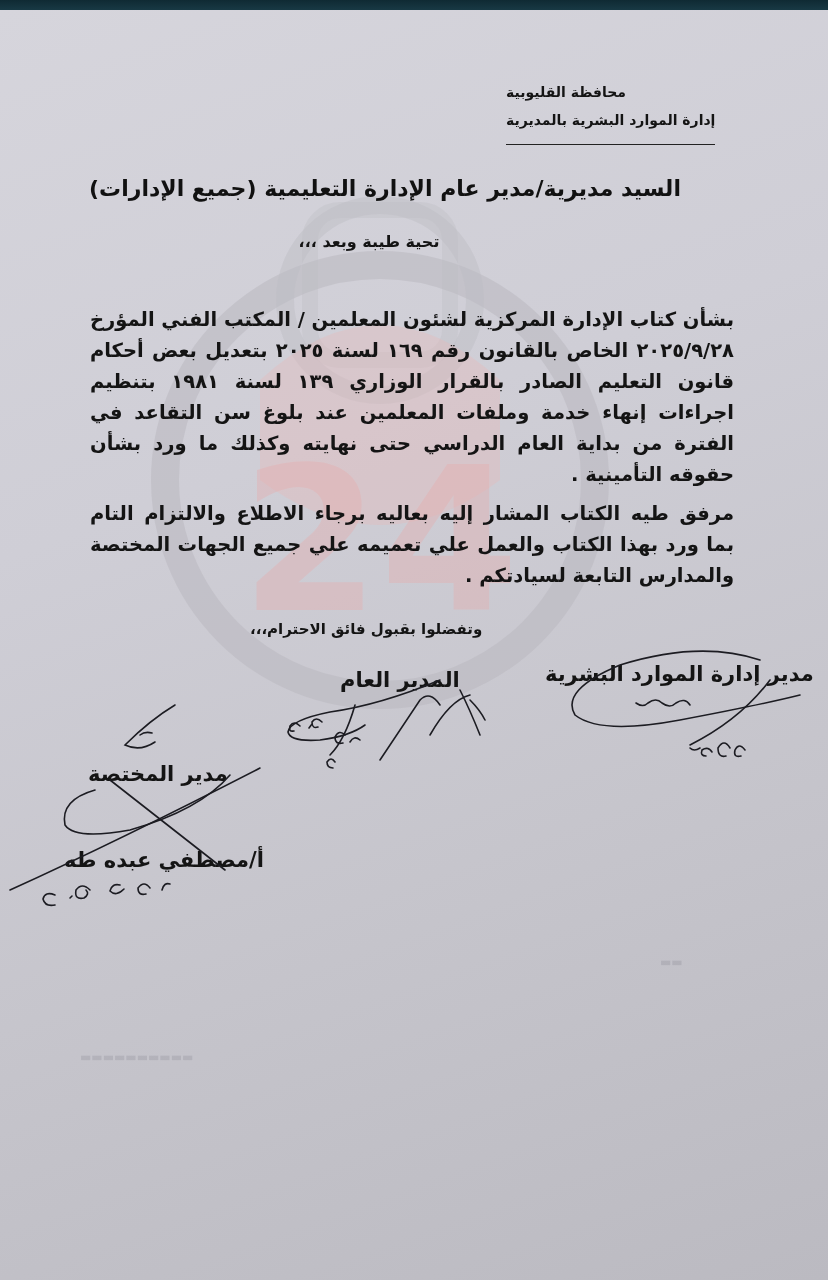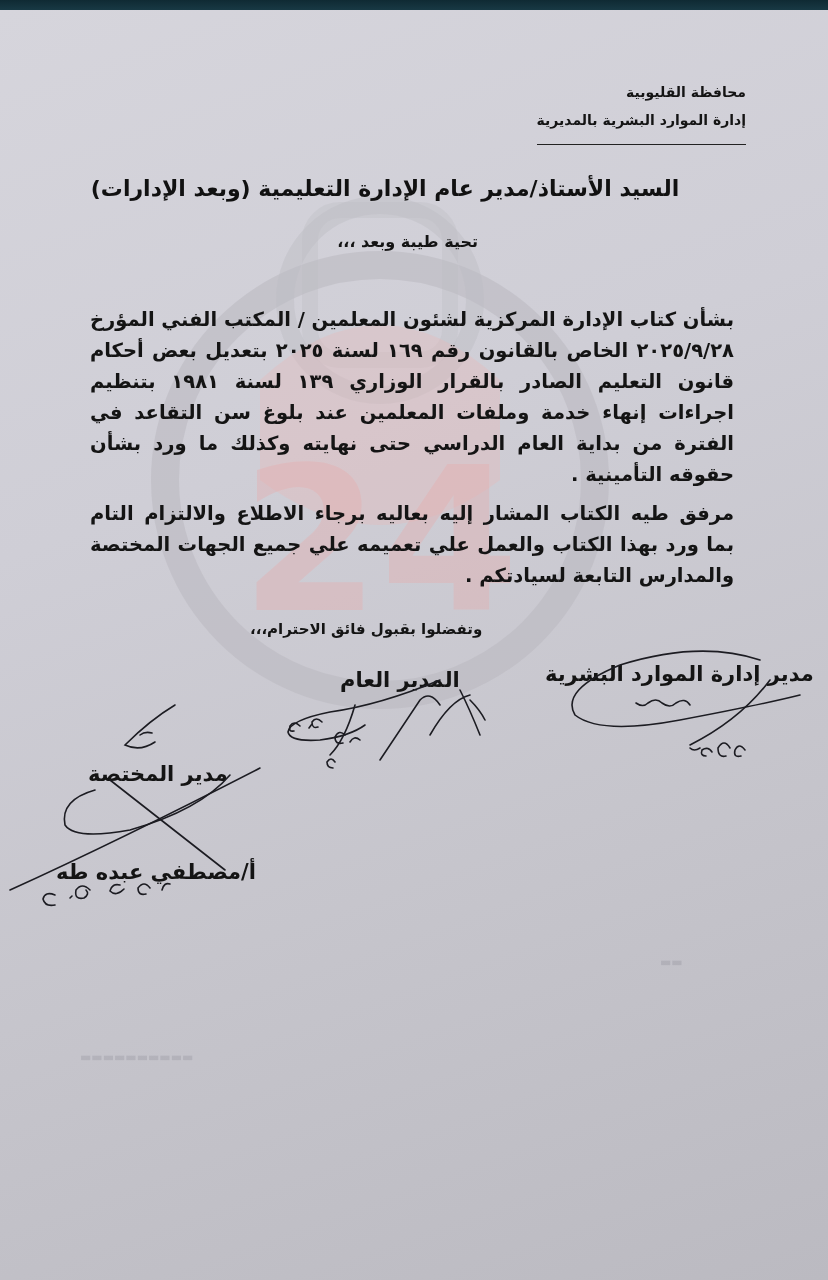--- a/index.html
+++ b/index.html
@@ -15,30 +15,30 @@
     }
     .paper {
       position: absolute; left: 0; top: 10px; width: 828px; height: 1270px;
       background: linear-gradient(160deg, #d6d5dc 0%, #cfced6 35%, #c6c5cc 65%, #bbbac1 100%);
     }
     .watermark {
       position: absolute; left: 140px; top: 150px; width: 480px; height: 560px; pointer-events: none;
     }
     .rtl { direction: rtl; unicode-bidi: embed; }
     .header-block {
-      position: absolute; right: 82px; top: 78px; text-align: right; width: 240px;
+      position: absolute; right: 82px; top: 78px; text-align: left; width: 240px;
       font-weight: bold; font-size: 14px; line-height: 28px;
     }
     .header-block .underline { border-bottom: 1.5px solid #222; display: inline-block; padding-bottom: 10px; }
     .addressee {
       position: absolute; left: 60px; right: 118px; top: 176px; text-align: center;
       font-weight: bold; font-size: 22px; color: #111;
     }
     .greeting {
-      position: absolute; left: 260px; right: 350px; top: 232px; 
+      position: absolute; left: 260px; right: 350px; top: 232px; text-align: center;
       font-weight: bold; font-size: 16px;
     }
     .body-text {
       position: absolute; left: 82px; right: 86px; top: 296px;
       font-size: 19.5px; line-height: 31px; text-align: justify; font-weight: 600;
     }
     .body-text p { margin: 8px; }
     .closing {
       position: absolute; left: 250px; top: 620px; width: 290px; text-align: left;
       font-weight: bold; font-size: 15px;
@@ -64,35 +64,35 @@
 </svg>
 
 <div class="faded" style="left:660px; top:955px;">▬▬</div>
 <div class="faded" style="left:80px; top:1050px;">▬▬▬▬▬▬▬▬▬▬</div>
 
 <div class="header-block rtl">
   <div>محافظة القليوبية</div>
   <div><span class="underline">إدارة الموارد البشرية بالمديرية</span></div>
 </div>
 
-<div class="addressee rtl">السيد الأستاذ/مدير عام الإدارة التعليمية (وبعد الإدارات)</div>
+<div class="addressee rtl">السيد مديرية/مدير عام الإدارة التعليمية (جميع الإدارات)</div>
 
 <div class="greeting rtl">تحية طيبة وبعد ،،،</div>
 
 <div class="body-text rtl">
   <p>بشأن كتاب الإدارة المركزية لشئون المعلمين / المكتب الفني المؤرخ ٢٠٢٥/٩/٢٨ الخاص بالقانون رقم ١٦٩ لسنة ٢٠٢٥ بتعديل بعض أحكام قانون التعليم الصادر بالقرار الوزاري ١٣٩ لسنة ١٩٨١ بتنظيم اجراءات إنهاء خدمة وملفات المعلمين عند بلوغ سن التقاعد في الفترة من بداية العام الدراسي حتى نهايته وكذلك ما ورد بشأن حقوقه التأمينية .</p>
   <p>مرفق طيه الكتاب المشار إليه بعاليه برجاء الاطلاع والالتزام التام بما ورد بهذا الكتاب والعمل علي تعميمه علي جميع الجهات المختصة والمدارس التابعة لسيادتكم .</p>
 </div>
 
 <div class="closing rtl">وتفضلوا بقبول فائق الاحترام،،،</div>
 
 <div class="sig-label rtl" style="left:545px; top:662px;text-align:center;">مدير إدارة الموارد البشرية</div>
 <div class="sig-label rtl" style="left:340px; top:668px;">المدير العام</div>
 <div class="sig-label rtl" style="left:88px; top:762px;">مدير المختصة</div>
-<div class="sig-label rtl" style="left:56px; top:848px;margin-top:12px;">أ/مصطفي عبده طه</div>
+<div class="sig-label rtl" style="left:64px; top:848px;">أ/مصطفي عبده طه</div>
 
 <svg class="sig-svg" viewBox="0 0 828 1280">
   <g fill="none" stroke="#1c1c22" stroke-width="1.6" stroke-linecap="round">
 
     <g>
       <path d="M760 660 Q700 640 620 665 Q560 690 575 715 Q600 735 680 720 Q760 705 800 695"></path>
       <path d="M690 705 q-5 -8 -14 -2 q-6 6 -14 0 q-6 -6 -14 0 q-5 5 -12 0"></path>
       <path d="M770 680 Q740 720 690 745"></path>
       <path d="M745 750 q-6 -8 -10 0 q-2 8 6 6 M730 748 q-6 -10 -12 0 q0 10 8 8 M712 752 q-4 -6 -10 -2 q-2 6 4 6 M700 748 q-6 4 -10 0"></path>
     </g>

